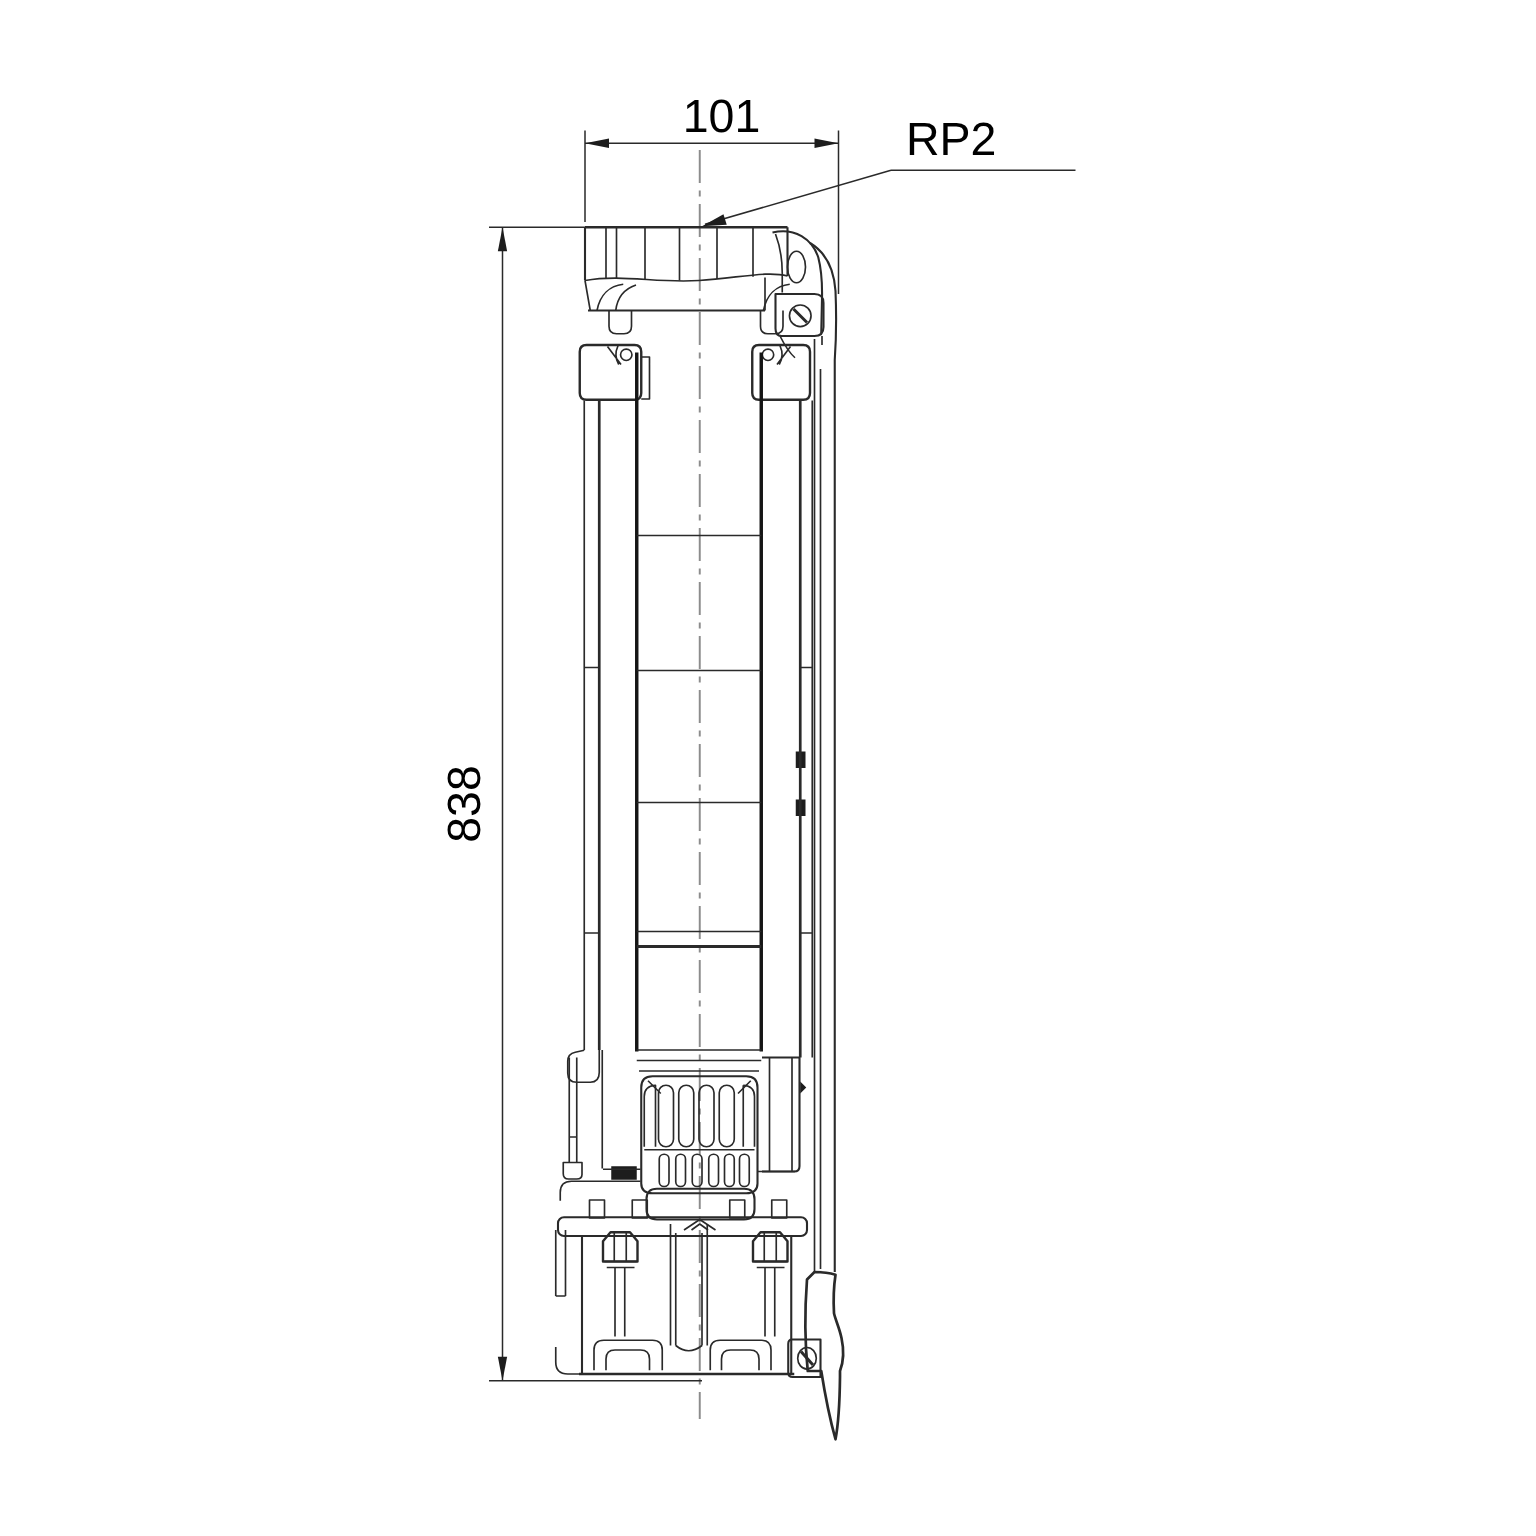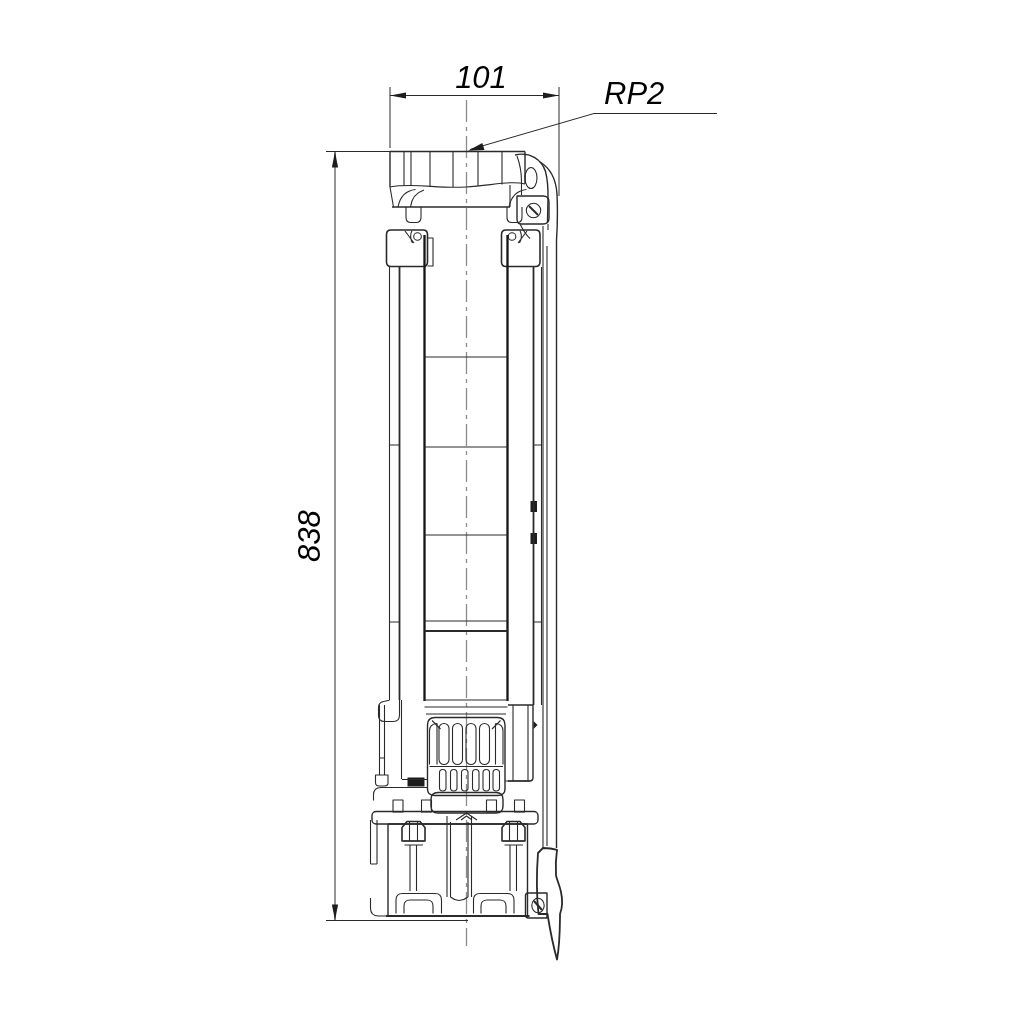--- a/index.html
+++ b/index.html
@@ -1,17 +1,17 @@
 <!DOCTYPE html>
 <html><head>
 <meta charset="utf-8">
 <style>
   html,body{margin:0;padding:0;background:#ffffff;}
   body{width:1024px;height:1024px;font-family:"Liberation Sans",sans-serif;}
-  .canvas{position:relative;width:1024px;height:1024px;background:#ffffff;overflow:hidden;font-style:italic;}
+  .canvas{position:relative;width:1024px;height:1024px;background:#ffffff;overflow:hidden;}
   svg{display:block;}
   .s{stroke:#2a2a2a;fill:none;stroke-width:1.1;stroke-linejoin:round;stroke-linecap:butt;}
   .s14{stroke-width:1.4}.s16{stroke-width:1.6}.s18{stroke-width:1.8}.s2{stroke-width:2}
   .s23{stroke-width:2.3;stroke:#151515}
   .f{fill:#1d1d1d;stroke:none;}
   .cl{stroke:#8c8c8c;stroke-width:1.3;fill:none;stroke-dasharray:22 5 4 5;}
   .dim{stroke:#2a2a2a;stroke-width:1;fill:none;}
   text{font-family:"Liberation Sans",sans-serif;font-size:31px;fill:#000;}
 </style>
 </head>

